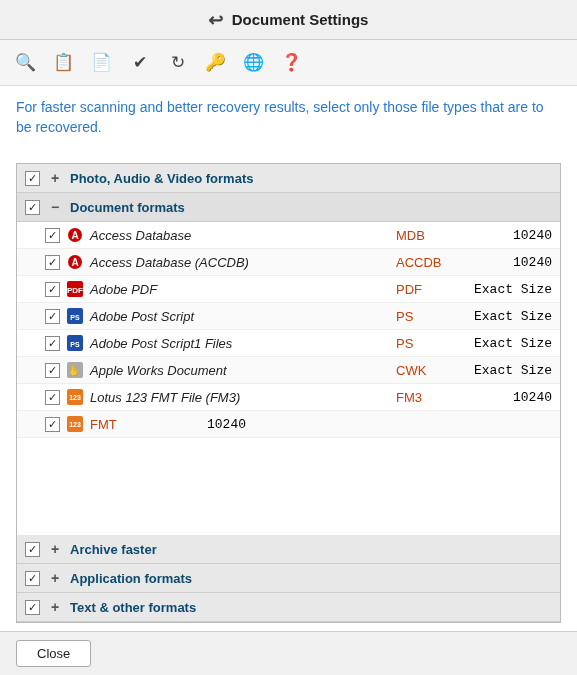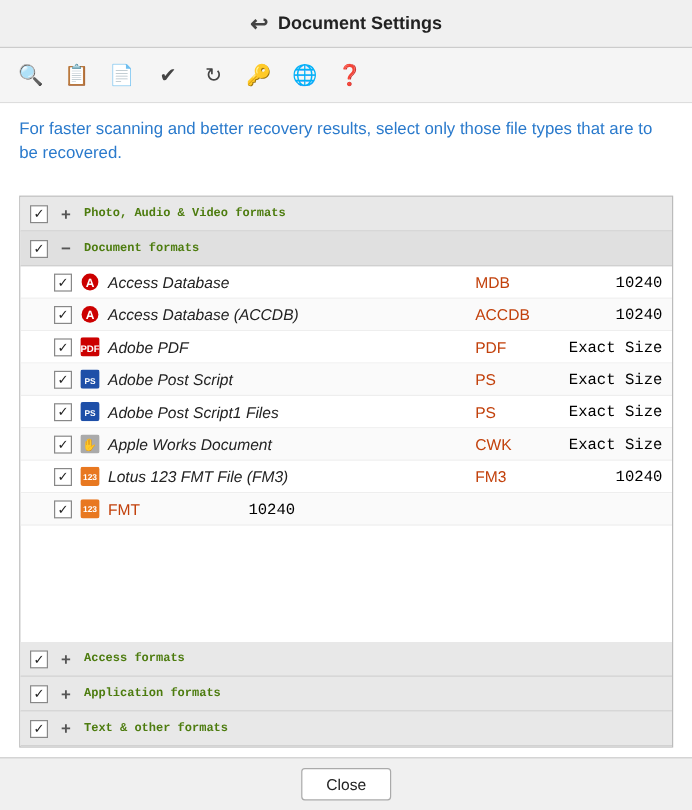--- a/index.html
+++ b/index.html
@@ -82,23 +82,22 @@
       padding: 5px 8px;
       background: #e8e8e8;
       border-bottom: 1px solid #ccc;
       gap: 6px;
     }
     .group-row.expanded {
       background: #e0e0e0;
     }
     .group-label {
       font-weight: 600;
-      color: #4d7c0f;
-      font-size: 10px;
-      font-family: Liberation Mono, monospace;
+      color: #0c4a6e;
+      font-size: 13px;
     }
     .expand-btn {
       width: 18px;
       height: 18px;
       display: flex;
       align-items: center;
       justify-content: center;
       font-size: 14px;
       color: #555;
       cursor: pointer;
@@ -163,21 +162,21 @@
     .expanded-section {
       display: flex;
       flex: 1;
       overflow: hidden;
     }
     .footer {
       background: #f0f0f0;
       border-top: 1px solid #ccc;
       padding: 8px 16px;
       display: flex;
-      justify-content: center;
+      justify-content: flex-start;
     }
     .close-btn {
       padding: 5px 20px;
       background: #fff;
       border: 1px solid #aaa;
       border-radius: 3px;
       cursor: pointer;
       font-size: 13px;
       color: #222;
     }
@@ -332,21 +331,21 @@
               </svg>
             </div>
             <span class="file-ext">FMT</span>
             <span class="file-size">10240</span>
           </div>
         </div>
       </div>
       <div class="group-row">
         <div class="checkbox checked"></div>
         <div class="expand-btn">+</div>
-        <span class="group-label">Access formats</span>
+        <span class="group-label">Archive faster</span>
       </div>
       <div class="group-row">
         <div class="checkbox checked"></div>
         <div class="expand-btn">+</div>
         <span class="group-label">Application formats</span>
       </div>
       <div class="group-row">
         <div class="checkbox checked"></div>
         <div class="expand-btn">+</div>
         <span class="group-label">Text &amp; other formats</span>

